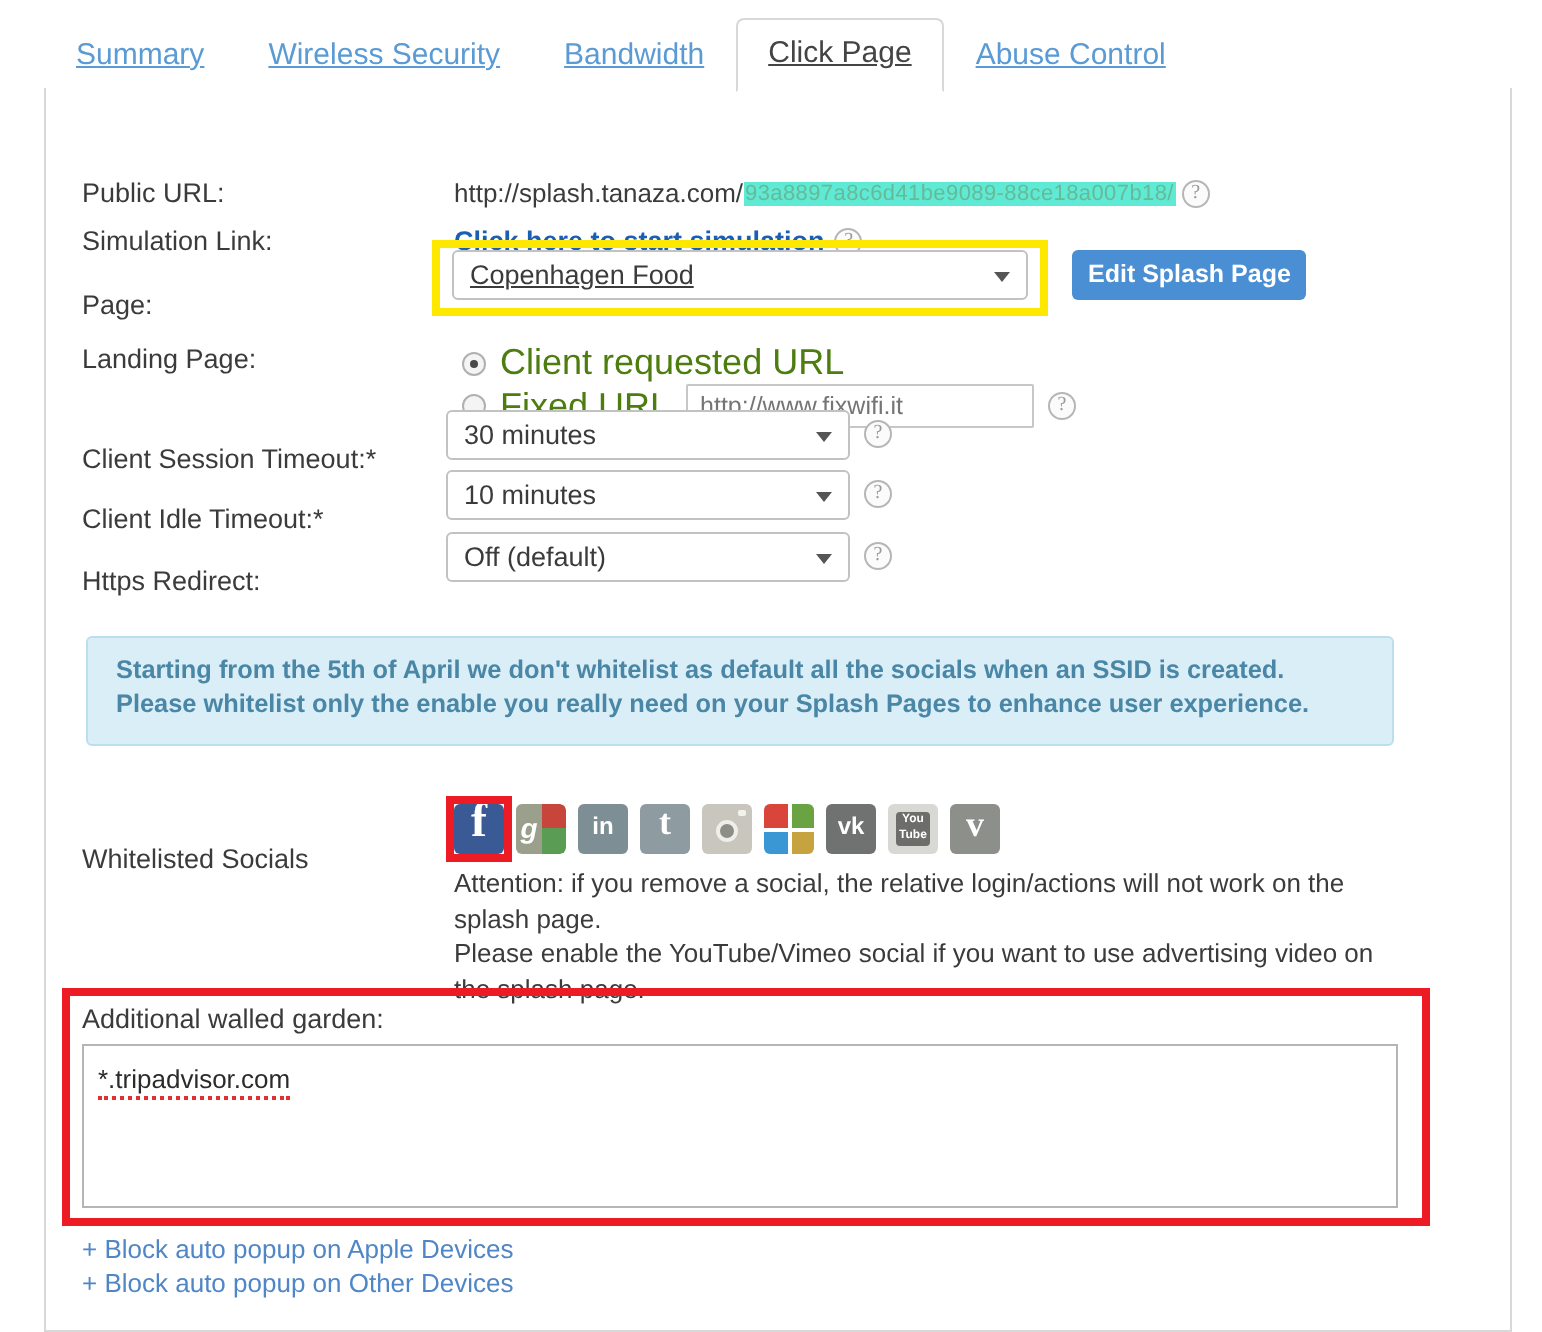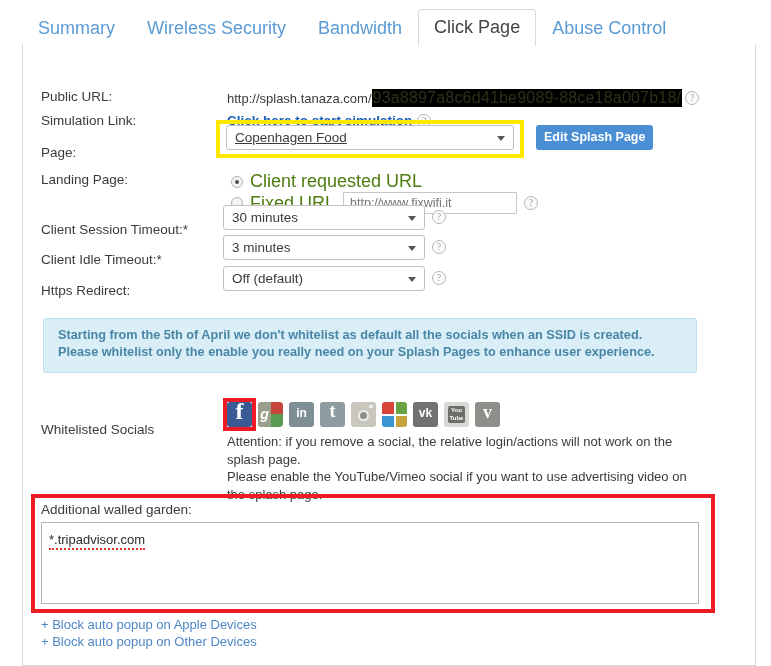--- a/index.html
+++ b/index.html
@@ -19,30 +19,31 @@
   
   .tabbar {
     position: absolute;
     left: 0; top: 0;
     width: 771px; height: 45px;
     display: flex;
     align-items: flex-end;
     padding-left: 22px;
   }
   .tab {
-    font-size: 18px;
+    font-size: 15px;
     color: #5b9bd5;
     padding: 9px 15px 10px 15px;
     line-height: 16px;
     white-space: nowrap;
     border: 1px solid transparent;
     border-bottom: none;
     position: relative;
     top: 1px;
     cursor: pointer;
+    text-decoration: underline;
   }
   .tab.active {
     color: #444444;
     background: #ffffff;
     border: 1px solid #d8d8d8;
     border-bottom: 1px solid #ffffff;
     border-top-left-radius: 4px;
     border-top-right-radius: 4px;
     z-index: 3;
   }
@@ -63,23 +64,23 @@
   .flabel {
     font-size: 13.5px;
     color: #3b3b3b;
     white-space: nowrap;
   }
   .fval { font-size: 18px; color: #4d7c0f; text-align: right; }
 
   .urlprefix { font-size: 13px; color: #3b3b3b; letter-spacing: 0px; }
   .redacted {
     display: inline-block;
-    background: #000000;
+    background: #5eead4;
     color: rgba(120,115,60,0.40);
-    font-size: 16px;
+    font-size: 11px;
     letter-spacing: 0.2px;
     white-space: nowrap;
     padding: 0 1px;
   }
   .bluelink {
     color: #1a5fb4;
     font-size: 13.5px;
     font-weight: bold;
     cursor: pointer;
   }
@@ -412,21 +413,21 @@
     <div class="sel" style="position:absolute; left:200px; top:161px; width:202px;">
       <span>30 minutes</span>
       <span class="caret"></span>
     </div>
     <span class="help" style="position:absolute; left:409px; top:166px;">?</span>
 
     <div class="row" style="left:18px; top:196px;">
       <span class="flabel">Client Idle Timeout:*</span>
     </div>
     <div class="sel" style="position:absolute; left:200px; top:191px; width:202px;">
-      <span>3 minutes</span>
+      <span>10 minutes</span>
       <span class="caret"></span>
     </div>
     <span class="help" style="position:absolute; left:409px; top:196px;">?</span>
 
     <div class="row" style="left:18px; top:227px;">
       <span class="flabel">Https Redirect:</span>
     </div>
     <div class="sel" style="position:absolute; left:200px; top:222px; width:202px;">
       <span>Off (default)</span>
       <span class="caret"></span>

